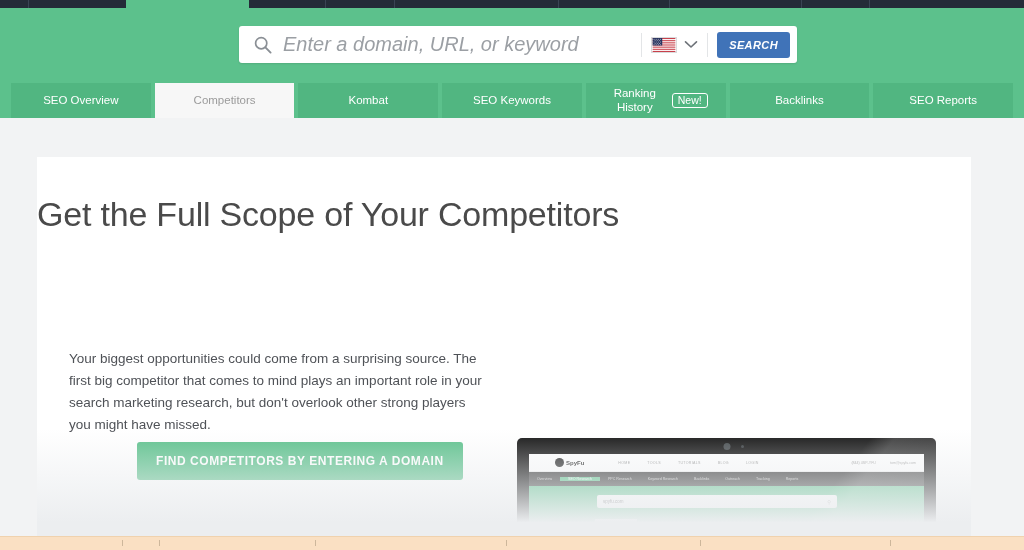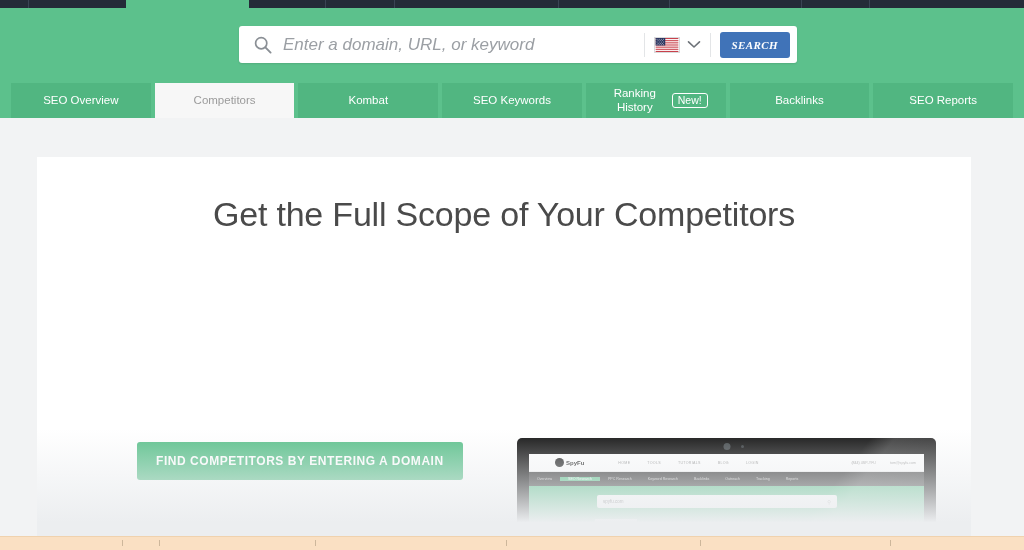--- a/index.html
+++ b/index.html
@@ -35,34 +35,34 @@
     background: #ffffff;
     border-radius: 3px;
     box-shadow: 0 1px 2px rgba(0,0,0,.10);
     display: flex; align-items: center;
   }
   .search-icon { margin-left: 14px; width: 20px; height: 20px; flex: 0 0 auto; display:block; }
   .search-input {
     flex: 1 1 auto; border: none; outline: none;
     height: 35px; margin-left: 10px;
     font-family: "Liberation Sans", sans-serif;
-    font-size: 17px; font-style: italic; color: #6d7278;
+    font-size: 20px; font-style: italic; color: #6d7278;
     background: transparent;
   }
   .search-input::placeholder { color: #9b9fa4; font-style: italic; }
   .sep { width: 1px; height: 24px; background: #e3e5e7; flex: 0 0 auto; }
   .flag-wrap { display:flex; align-items:center; gap:7px; padding: 0 9px; flex: 0 0 auto; }
   .flag { width: 26px; height: 16px; display:block; border:1px solid #d9dadc; }
   .chev { width: 14px; height: 9px; display:block; }
   .search-btn {
     margin: 0 7px 0 9px; flex: 0 0 auto;
     background: #4073b8; color: #fff;
     border: none; border-radius: 3px;
     height: 26px; padding: 0 12px;
-    font-family: Liberation Serif, serif;
+    font-family: Liberation Sans, sans-serif;
     font-size: 11px; font-weight: bold; font-style: italic;
     letter-spacing: .4px; cursor: pointer;
   }
 
   
   .tabs {
     position: absolute; top: 83px; left: 0; width: 1024px; height: 35px;
     display: flex; align-items: stretch;
     background: #5cc18c;
   }
@@ -106,21 +106,20 @@
     overflow: hidden;
   }
   .card-fade {
     position: absolute; left: 0; bottom: 0; width: 934px; height: 110px;
     background: linear-gradient(to bottom, rgba(255,255,255,0) 0%, #eceef0 85%, #eceef0 100%);
     pointer-events: none;
   }
 
   .headline {
     position: absolute; top: 38px; left: 0; width: 934px;
-    text-align: center;
     font-size: 34px;
     font-weight: 300;
     color: #4a4a4a;
     letter-spacing: -0.2px;
   }
 
   .copy {
     position: absolute; top: 191px; left: 32px; width: 420px;
     font-size: 13.5px;
     line-height: 1.62;
@@ -289,20 +288,21 @@
       </div>
     <div class="tab">
         <span>SEO Reports</span>
       </div>
   </div>
 
   <div class="page-bg"></div>
 
   <div class="card">
     <div class="headline">Get the Full Scope of Your Competitors</div>
+    <div class="copy">Your biggest opportunities could come from a surprising source. The first big competitor that comes to mind plays an important role in your search marketing research, but don't overlook other strong players you might have missed.</div>
     <button class="cta">FIND COMPETITORS BY ENTERING A DOMAIN</button>
 
     <div class="monitor">
       <div class="mon-bezel"></div>
       <div class="mon-cam"></div>
       <div class="mon-cam2"></div>
 
       <div class="mon-screen">
         <div class="mini">
 

